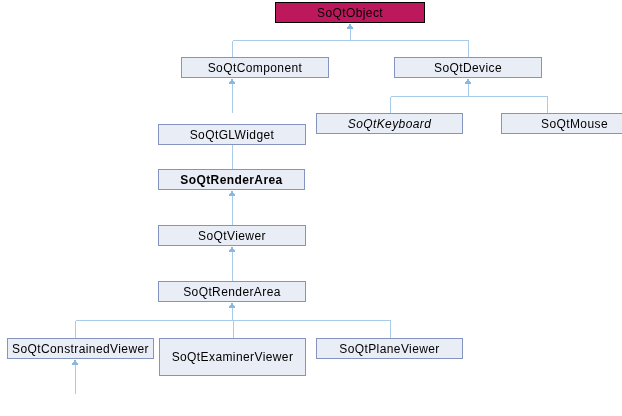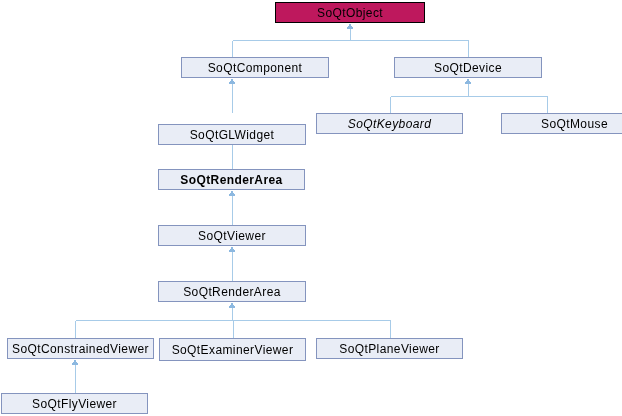--- a/index.html
+++ b/index.html
@@ -112,22 +112,19 @@
     </div>
     <div class="node" style="left: 158px; top: 225px; width: 148px; height: 21px;">
       <span>SoQtViewer</span>
     </div>
     <div class="node" style="left: 158px; top: 281px; width: 148px; height: 21px;">
       <span>SoQtRenderArea</span>
     </div>
     <div class="node" style="left: 1px; top: 338px; width: 147px; height: 21px; margin-left: 6px;">
       <span>SoQtConstrainedViewer</span>
     </div>
-    <div class="node" style="left: 159px; top: 338px; width: 147px; height: 23px;">
+    <div class="node" style="left: 159px; top: 338px; width: 147px; height: 38px;">
       <span>SoQtExaminerViewer</span>
     </div>
     <div class="node" style="left: 316px; top: 338px; width: 147px; height: 21px;">
       <span>SoQtPlaneViewer</span>
     </div>
-    <div class="node" style="left: 1px; top: 393px; width: 147px; height: 21px;">
-      <span>SoQtFlyViewer</span>
-    </div>
   </div>
 
 </body></html>

